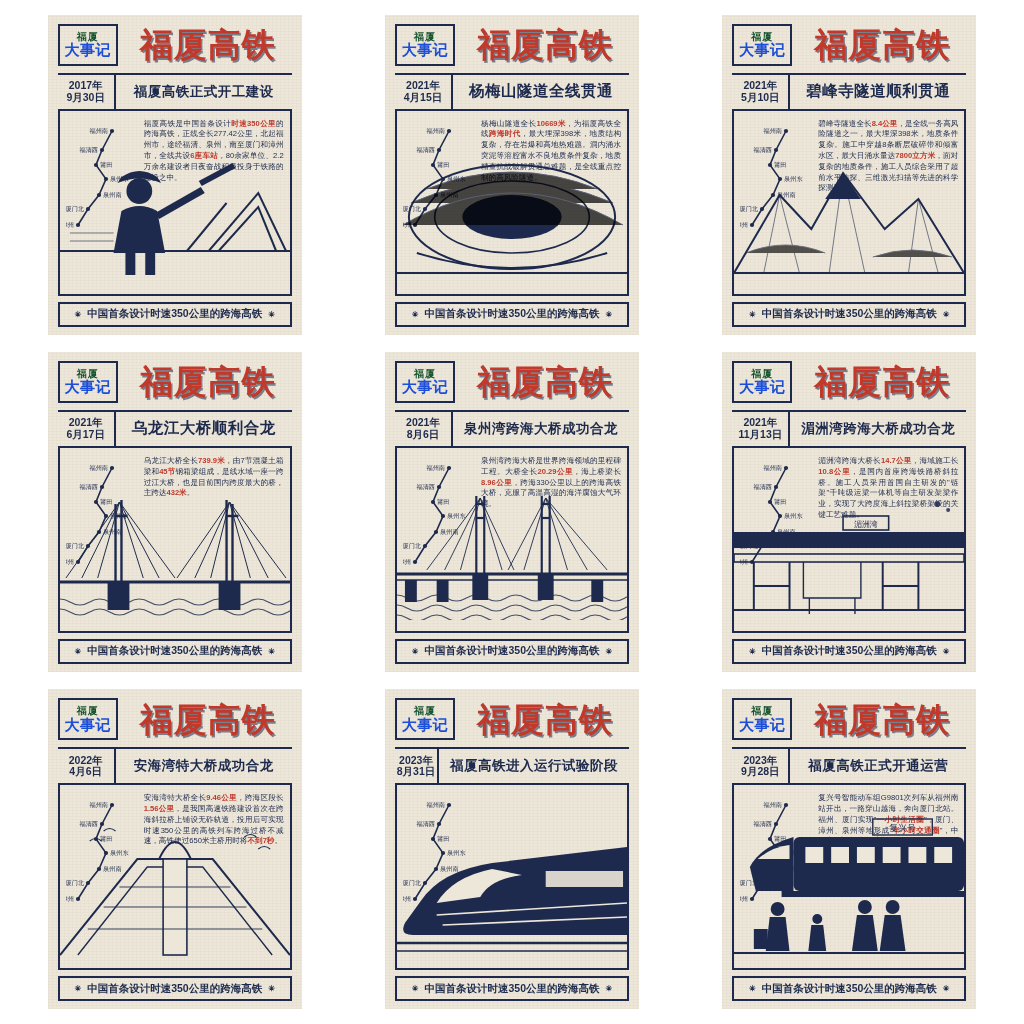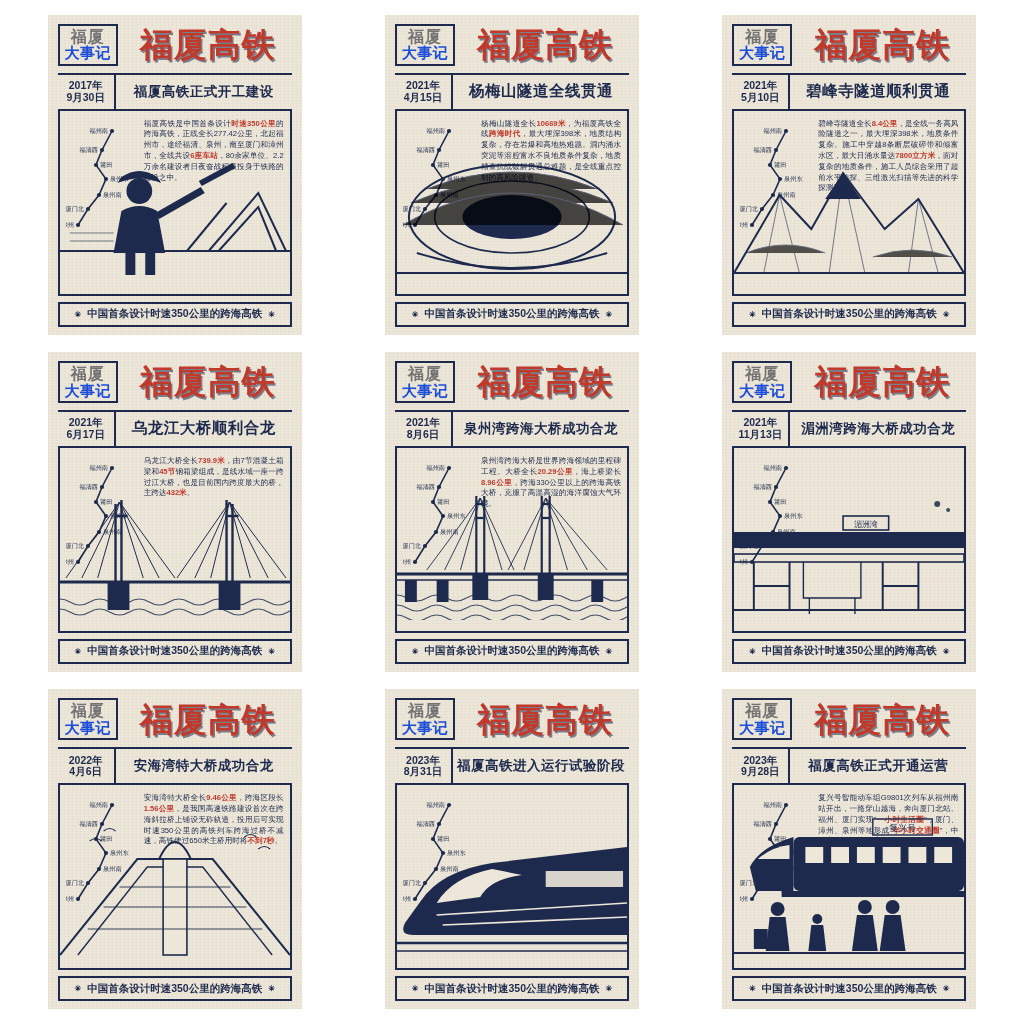--- a/index.html
+++ b/index.html
@@ -64,24 +64,24 @@
     width: 60px;
     display: flex;
     flex-direction: column;
     align-items: center;
     justify-content: center;
     line-height: 1.04;
     padding: 1px 0;
     box-sizing: border-box;
   }
   .brandbox .b1 {
-    font-size: 16px;
+    font-size: 10px;
     font-weight: bold;
     letter-spacing: 1px;
-    color: #737373;
+    color: #14532d;
     text-align: center;
   }
   .brandbox .b2 {
     font-size: 15px;
     font-weight: bold;
     letter-spacing: 0.5px;
     color: #1d4ed8;
   }
   .bigtitle {
     flex: 1;
@@ -124,21 +124,21 @@
     font-weight: bold;
     white-space: nowrap;
   }
   .headline {
     flex: 1;
     text-align: center;
     font-size: 15.5px;
     font-weight: bold;
     letter-spacing: 0.5px;
     white-space: nowrap;
-    padding: 0 4px;
+    padding: 0 11px;
   }
   .headline.small { font-size: 13.5px; }
 
   
   .body {
     flex: 1;
     border: 2px solid #1d2a4d;
     border-top: none;
     margin-top: 0;
     position: relative;
@@ -664,20 +664,21 @@
                   <circle cx="12" cy="108" r="2.1" fill="#1d2a4d"></circle>
                   <text x="42" y="16.4" font-size="6.2" text-anchor="end" fill="#1d2a4d" font-family="Liberation Sans, sans-serif">福州南</text>
                   <text x="32" y="35.4" font-size="6.2" text-anchor="end" fill="#1d2a4d" font-family="Liberation Sans, sans-serif">福清西</text>
                   <text x="34" y="50.4" font-size="6.2" text-anchor="start" fill="#1d2a4d" font-family="Liberation Sans, sans-serif">莆田</text>
                   <text x="44" y="64.4" font-size="6.2" text-anchor="start" fill="#1d2a4d" font-family="Liberation Sans, sans-serif">泉州东</text>
                   <text x="37" y="80.4" font-size="6.2" text-anchor="start" fill="#1d2a4d" font-family="Liberation Sans, sans-serif">泉州南</text>
                   <text x="18" y="94.4" font-size="6.2" text-anchor="end" fill="#1d2a4d" font-family="Liberation Sans, sans-serif">厦门北</text>
                   <text x="8" y="110.4" font-size="6.2" text-anchor="end" fill="#1d2a4d" font-family="Liberation Sans, sans-serif">漳州</text>
                 </svg>
               </div>
+            <div class="article">湄洲湾跨海大桥长<span class="hl">14.7公里</span>，海域施工长<span class="hl">10.8公里</span>，是国内首座跨海铁路桥斜拉桥。施工人员采用首国自主研发的"链架"千吨级运梁一体机等自主研发架梁作业，实现了大跨度海上斜拉梁桥架设的关键工艺难题。</div>
           </div>
           <div class="art">
               <svg viewBox="0 0 232 150" preserveAspectRatio="none">
     <rect x="0" y="62" width="232" height="16" fill="#1d2a4d"></rect>
     <rect x="0" y="84" width="232" height="8" fill="none" stroke="#1d2a4d" stroke-width="1.6"></rect>
     <rect x="110" y="46" width="46" height="14" fill="none" stroke="#1d2a4d" stroke-width="1.6"></rect>
     <text x="133" y="57" font-size="8" text-anchor="middle" fill="#1d2a4d" font-family="Liberation Sans, sans-serif">湄洲湾</text>
     <g stroke="#1d2a4d" stroke-width="2" fill="none">
       <path d="M20 92 L20 140"></path>
                   <path d="M56 92 L56 140"></path>

